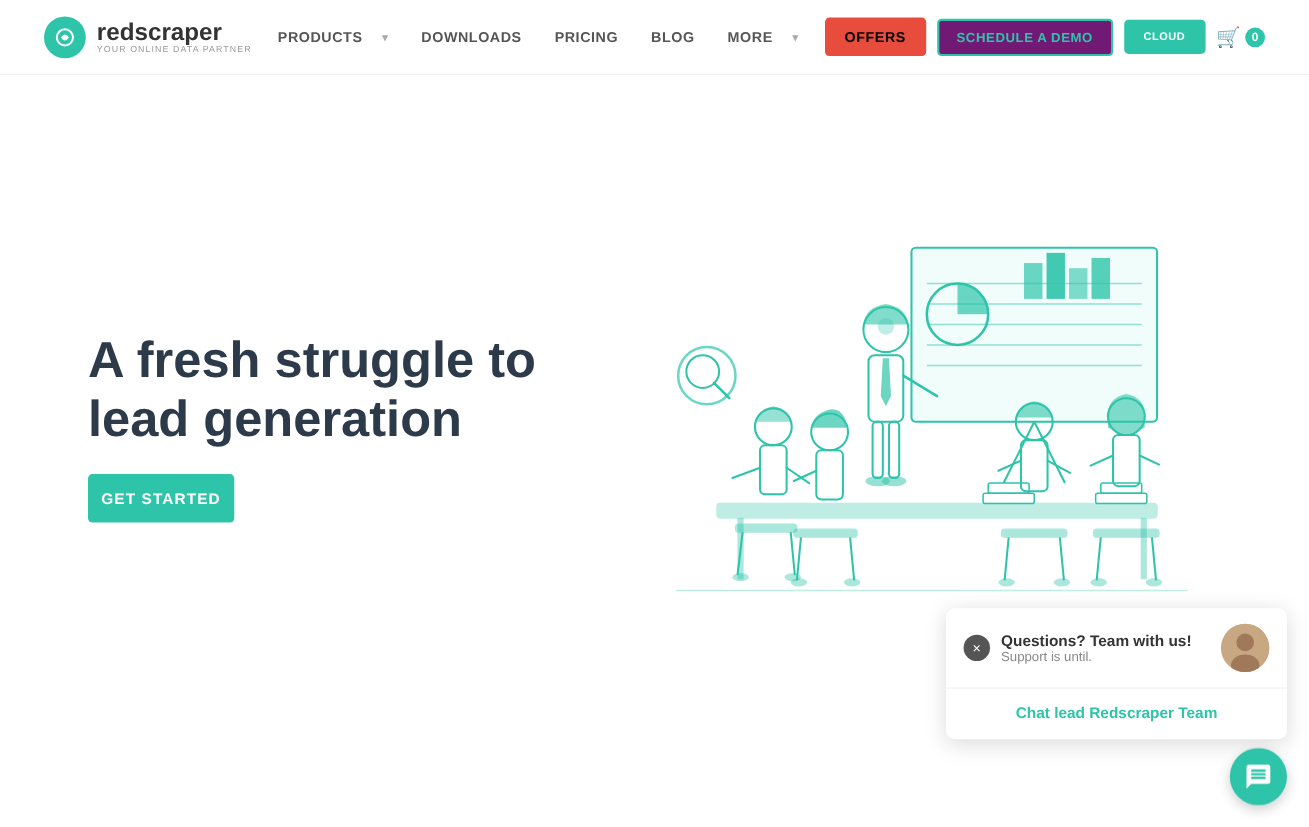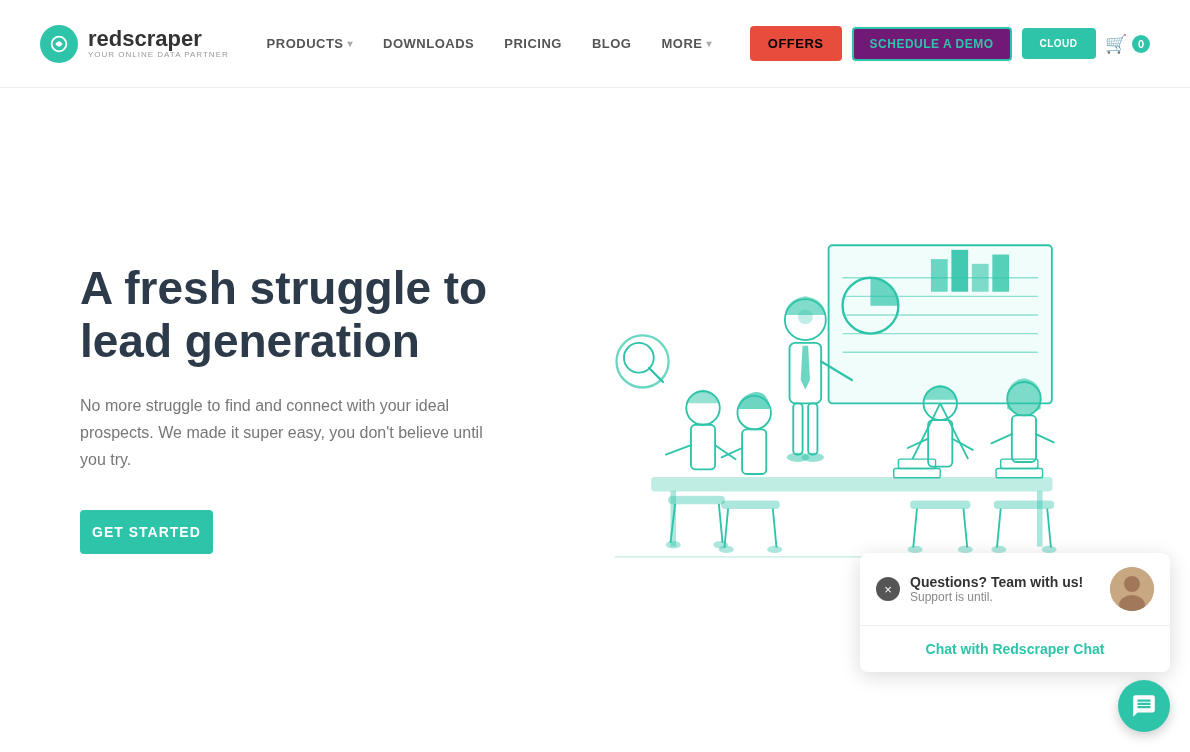--- a/index.html
+++ b/index.html
@@ -1,38 +1,38 @@
 <!DOCTYPE html>
 <html><head>
   <meta charset="utf-8">
   <style>
     * { margin: 0; padding: 0; box-sizing: border-box; }
     body { font-family: 'Segoe UI', Arial, sans-serif; background: #fff; color: #333; overflow-x: hidden; }
 
     
     nav {
       display: flex; align-items: center; justify-content: space-between;
-      padding: 0 40px; height: 88px; border-bottom: 1px solid #eee;
+      padding: 0 40px; height: 68px; border-bottom: 1px solid #eee;
       position: sticky; top: 0; background: #fff; z-index: 100;
     }
     .logo-area { display: flex; align-items: center; gap: 10px; }
     .logo-icon {
       width: 38px; height: 38px; background: #2ec4a9; border-radius: 50%;
       display: flex; align-items: center; justify-content: center;
     }
     .logo-icon svg { width: 22px; height: 22px; fill: #fff; }
     .logo-text-wrap { display: flex; flex-direction: column; }
     .logo-text { font-size: 22px; font-weight: 700; color: #333; line-height: 1; }
     .logo-sub { font-size: 8px; color: #999; letter-spacing: 1px; text-transform: uppercase; }
 
     .nav-links { display: flex; align-items: center; gap: 6px; }
     .nav-link {
       font-size: 13px; font-weight: 600; color: #555; text-transform: uppercase;
       letter-spacing: 0.5px; padding: 8px 12px; cursor: pointer;
-      display: flex; align-items: center; gap: 4px; text-decoration: none;
+      display: flex; align-items: center; gap: 18px; text-decoration: none;
     }
     .nav-link .chevron { font-size: 10px; color: #aaa; }
 
     .nav-actions { display: flex; align-items: center; gap: 10px; }
     .btn-offers {
       background: #e74c3c; color: #000000; border: none; padding: 10px 18px;
       font-size: 13px; font-weight: 700; border-radius: 4px; cursor: pointer;
       text-transform: uppercase; letter-spacing: 0.5px;
     }
     .btn-demo {
@@ -162,21 +162,20 @@
     <div class="cart-icon">
       <span>🛒</span>
       <span class="cart-count">0</span>
     </div>
   </div>
 </nav>
 
 <section class="hero">
   <div class="hero-left">
     <h1 class="hero-title">A fresh struggle to lead generation</h1>
-    <p class="hero-desc">No more struggle to find and connect with your ideal prospects. We made it super easy, you don't believe until you try.</p>
     <button class="btn-get-started">GET STARTED</button>
   </div>
 
   <div class="hero-illustration">
 
     <svg viewBox="0 0 620 430" xmlns="http://www.w3.org/2000/svg">
       <defs>
         <style>
           .teal { stroke: #2ec4a9; fill: none; stroke-width: 2; }
           .teal-fill { fill: #2ec4a9; stroke: none; }
@@ -302,21 +301,21 @@
     <div class="chat-avatar">
 
       <svg width="44" height="44" viewBox="0 0 44 44">
         <circle cx="22" cy="22" r="22" fill="#c8a882"></circle>
         <circle cx="22" cy="17" r="8" fill="#a0785a"></circle>
         <ellipse cx="22" cy="38" rx="13" ry="10" fill="#a0785a"></ellipse>
       </svg>
     </div>
   </div>
   <div class="chat-footer">
-    <a class="chat-link">Chat with Redscraper Chat</a>
+    <a class="chat-link">Chat lead Redscraper Team</a>
   </div>
 </div>
 
 <div class="chat-fab">
   <svg viewBox="0 0 24 24">
     <path d="M20 2H4c-1.1 0-2 .9-2 2v18l4-4h14c1.1 0 2-.9 2-2V4c0-1.1-.9-2-2-2zm-2 12H6v-2h12v2zm0-3H6V9h12v2zm0-3H6V6h12v2z"></path>
   </svg>
 </div>
 
 </body></html>

